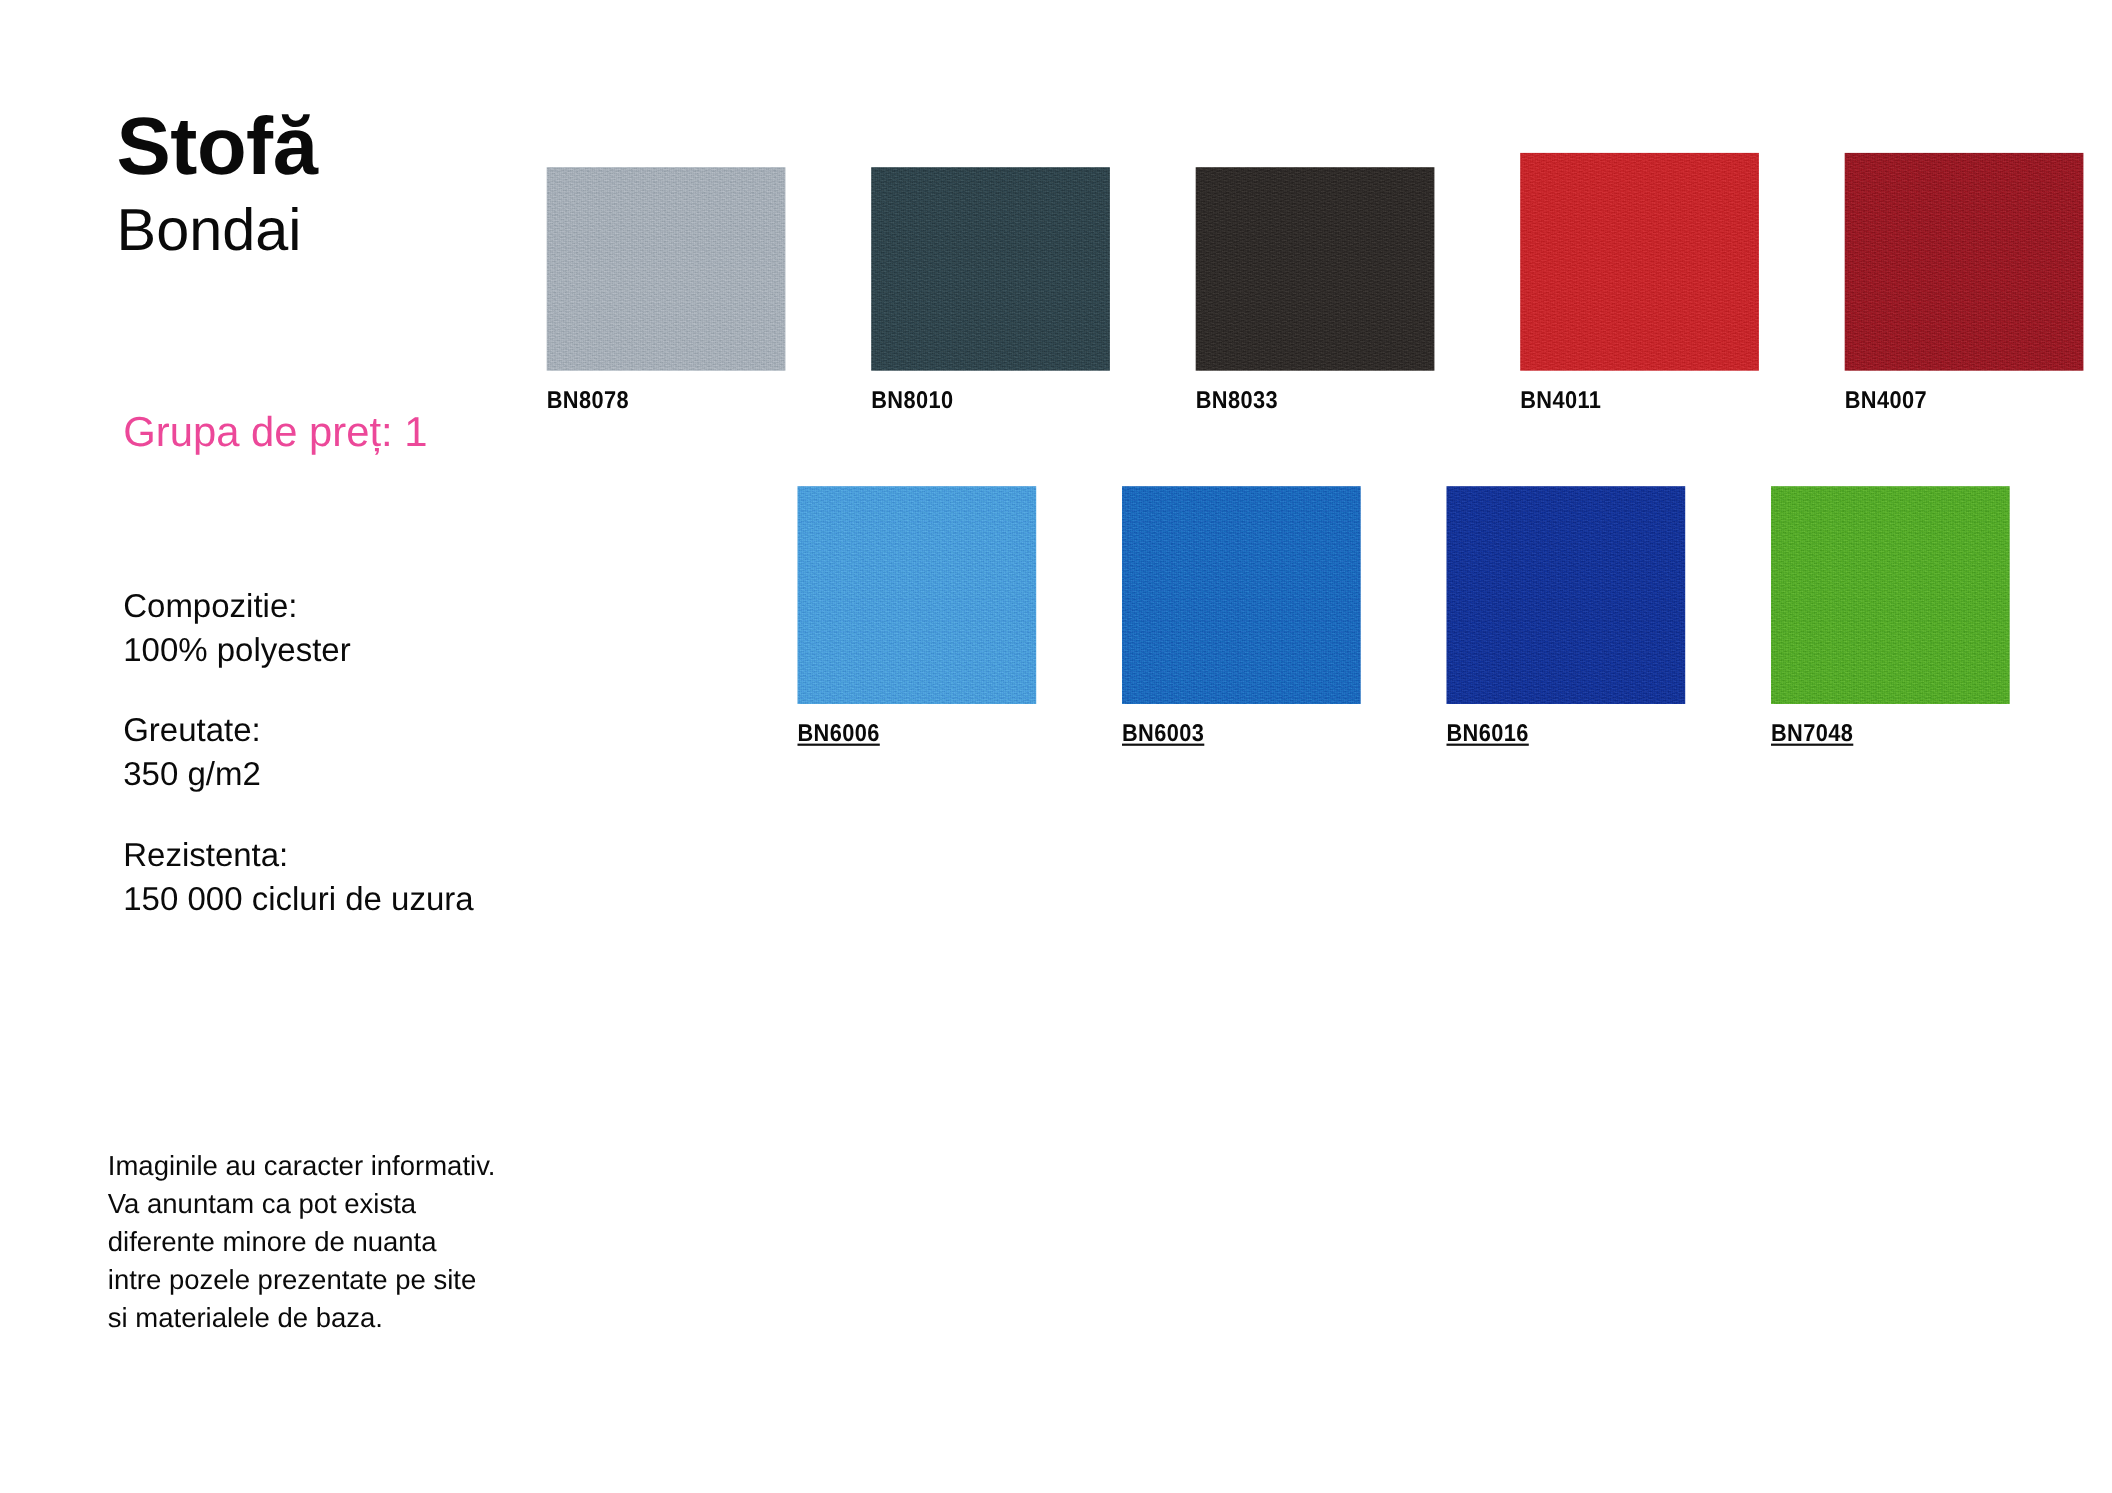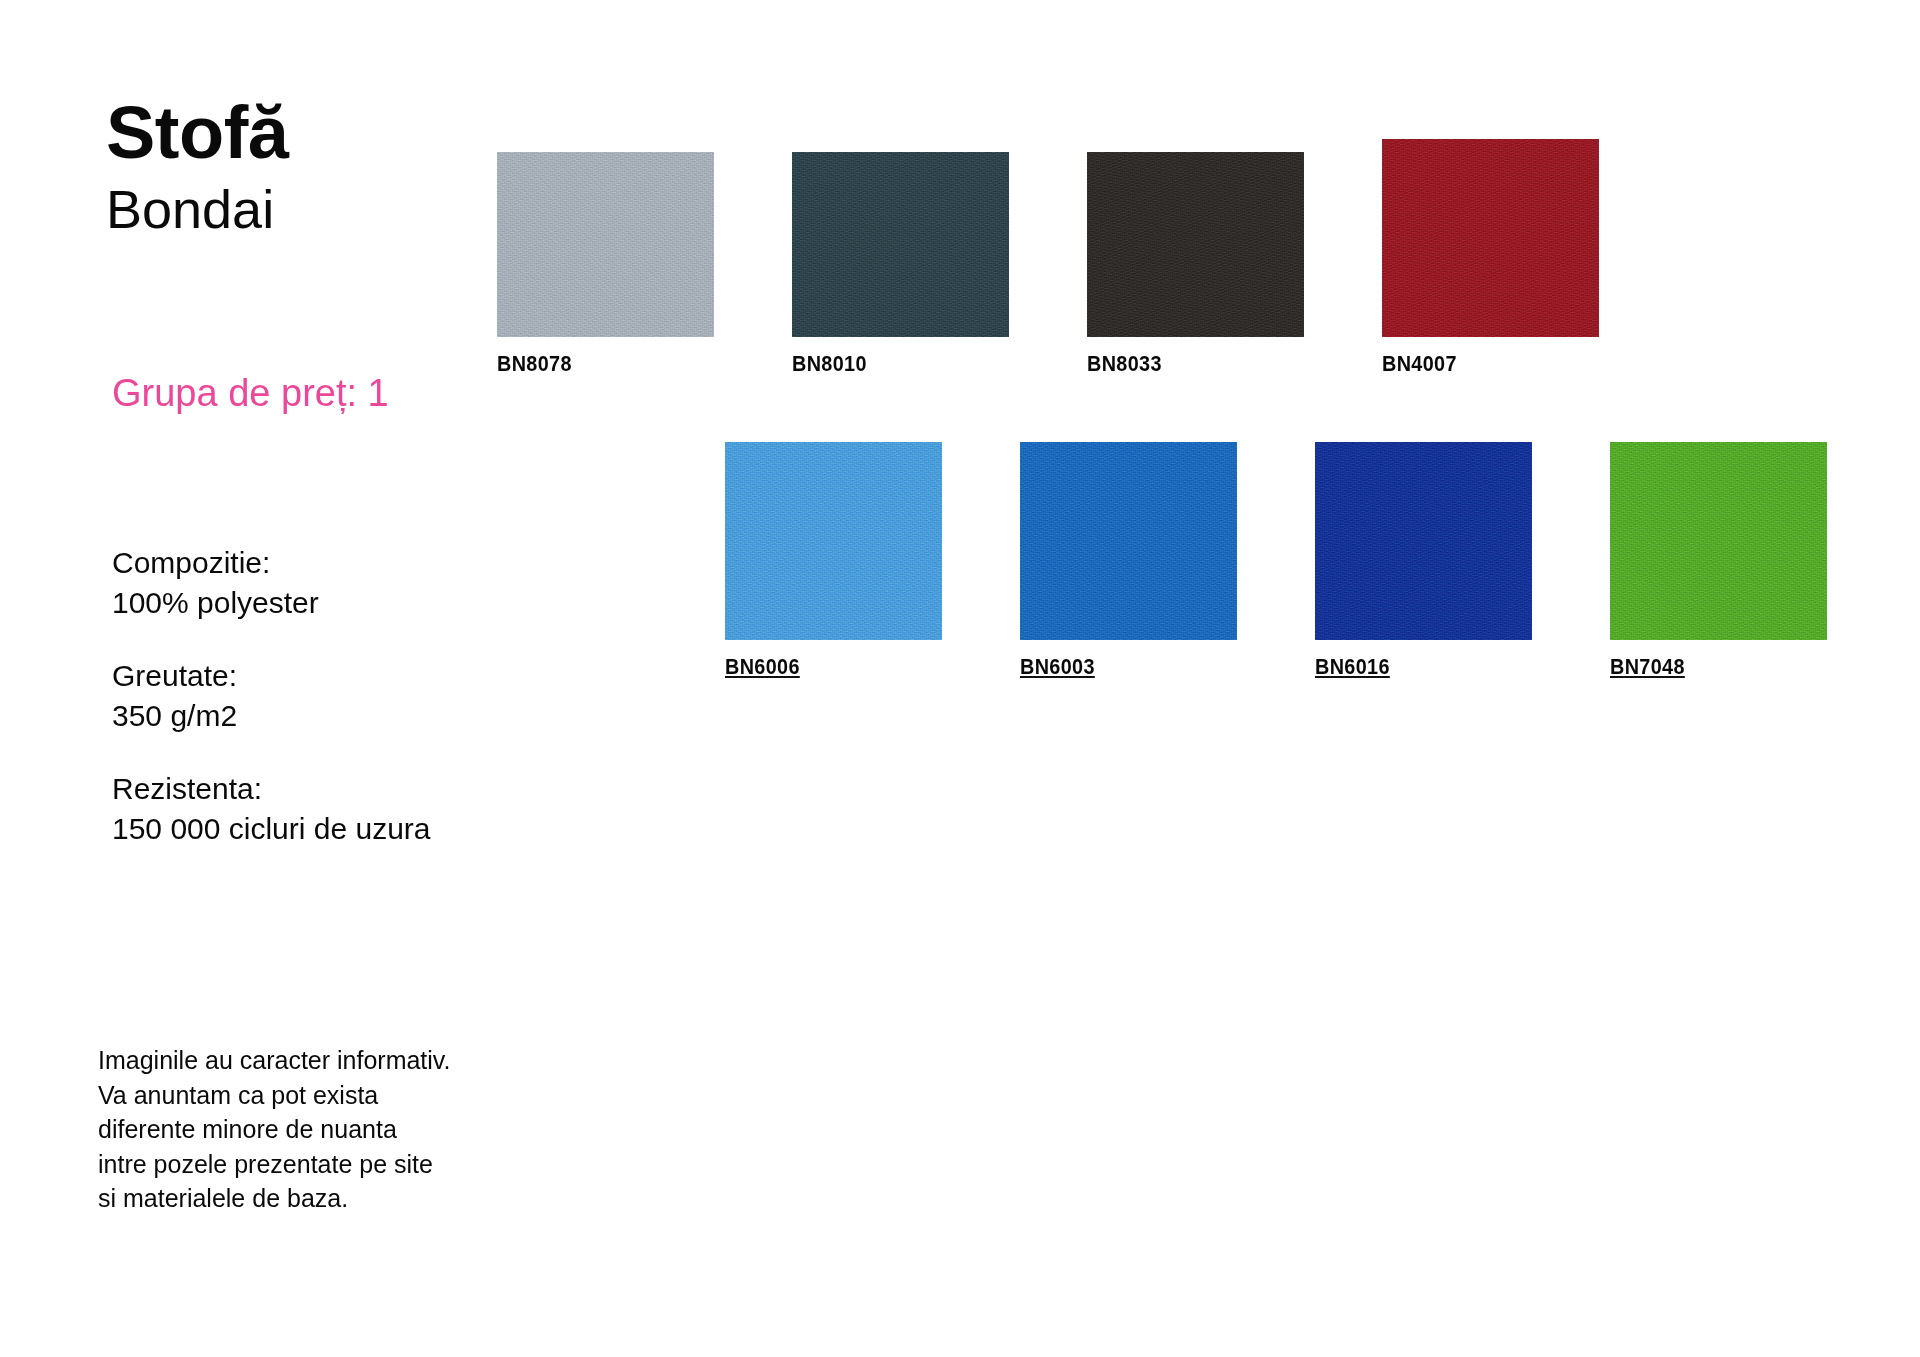--- a/index.html
+++ b/index.html
@@ -40,21 +40,21 @@
     position:absolute;
     left:112px;top:372px;
     font-size:38px;
     font-weight:400;
     color:#ec4899;
     white-space:nowrap;
   }
 
   .specs{
     position:absolute;
-    left:112px;top:543px;
+    left:112px;top:532px;
     width:430px;
   }
   .spec-block{margin-bottom:34px;}
   .spec-block:last-child{margin-bottom:0;}
   .spec-label,.spec-value{
     font-size:30px;
     line-height:1.32;
     font-weight:400;
     color:#0a0a0a;
     white-space:nowrap;
@@ -178,20 +178,24 @@
         </div>
         <div class="cell">
           <div class="swatch" style="background: rgb(43, 65, 73); height: 185px; margin-top: 0px;"></div>
           <span class="code" style="margin-top: 14px;">BN8010</span>
         </div>
         <div class="cell">
           <div class="swatch" style="background: rgb(43, 39, 36); height: 185px; margin-top: 0px;"></div>
           <span class="code" style="margin-top: 14px;">BN8033</span>
         </div>
         <div class="cell">
+          <div class="swatch" style="background: rgb(203, 32, 38); height: 198px; margin-top: -13px;"></div>
+          <span class="code" style="margin-top: 14px;">BN4011</span>
+        </div>
+        <div class="cell">
           <div class="swatch" style="background: rgb(153, 20, 31); height: 198px; margin-top: -13px;"></div>
           <span class="code" style="margin-top: 14px;">BN4007</span>
         </div>
       </div>
       <div class="row" style="height: 290px; text-decoration: underline;">
         <div class="cell spacer">
           <div style="height: 1px;"></div>
         </div>
         <div class="cell">
           <div class="swatch" style="background: rgb(71, 159, 224); height: 198px; margin-top: 0px;"></div>

